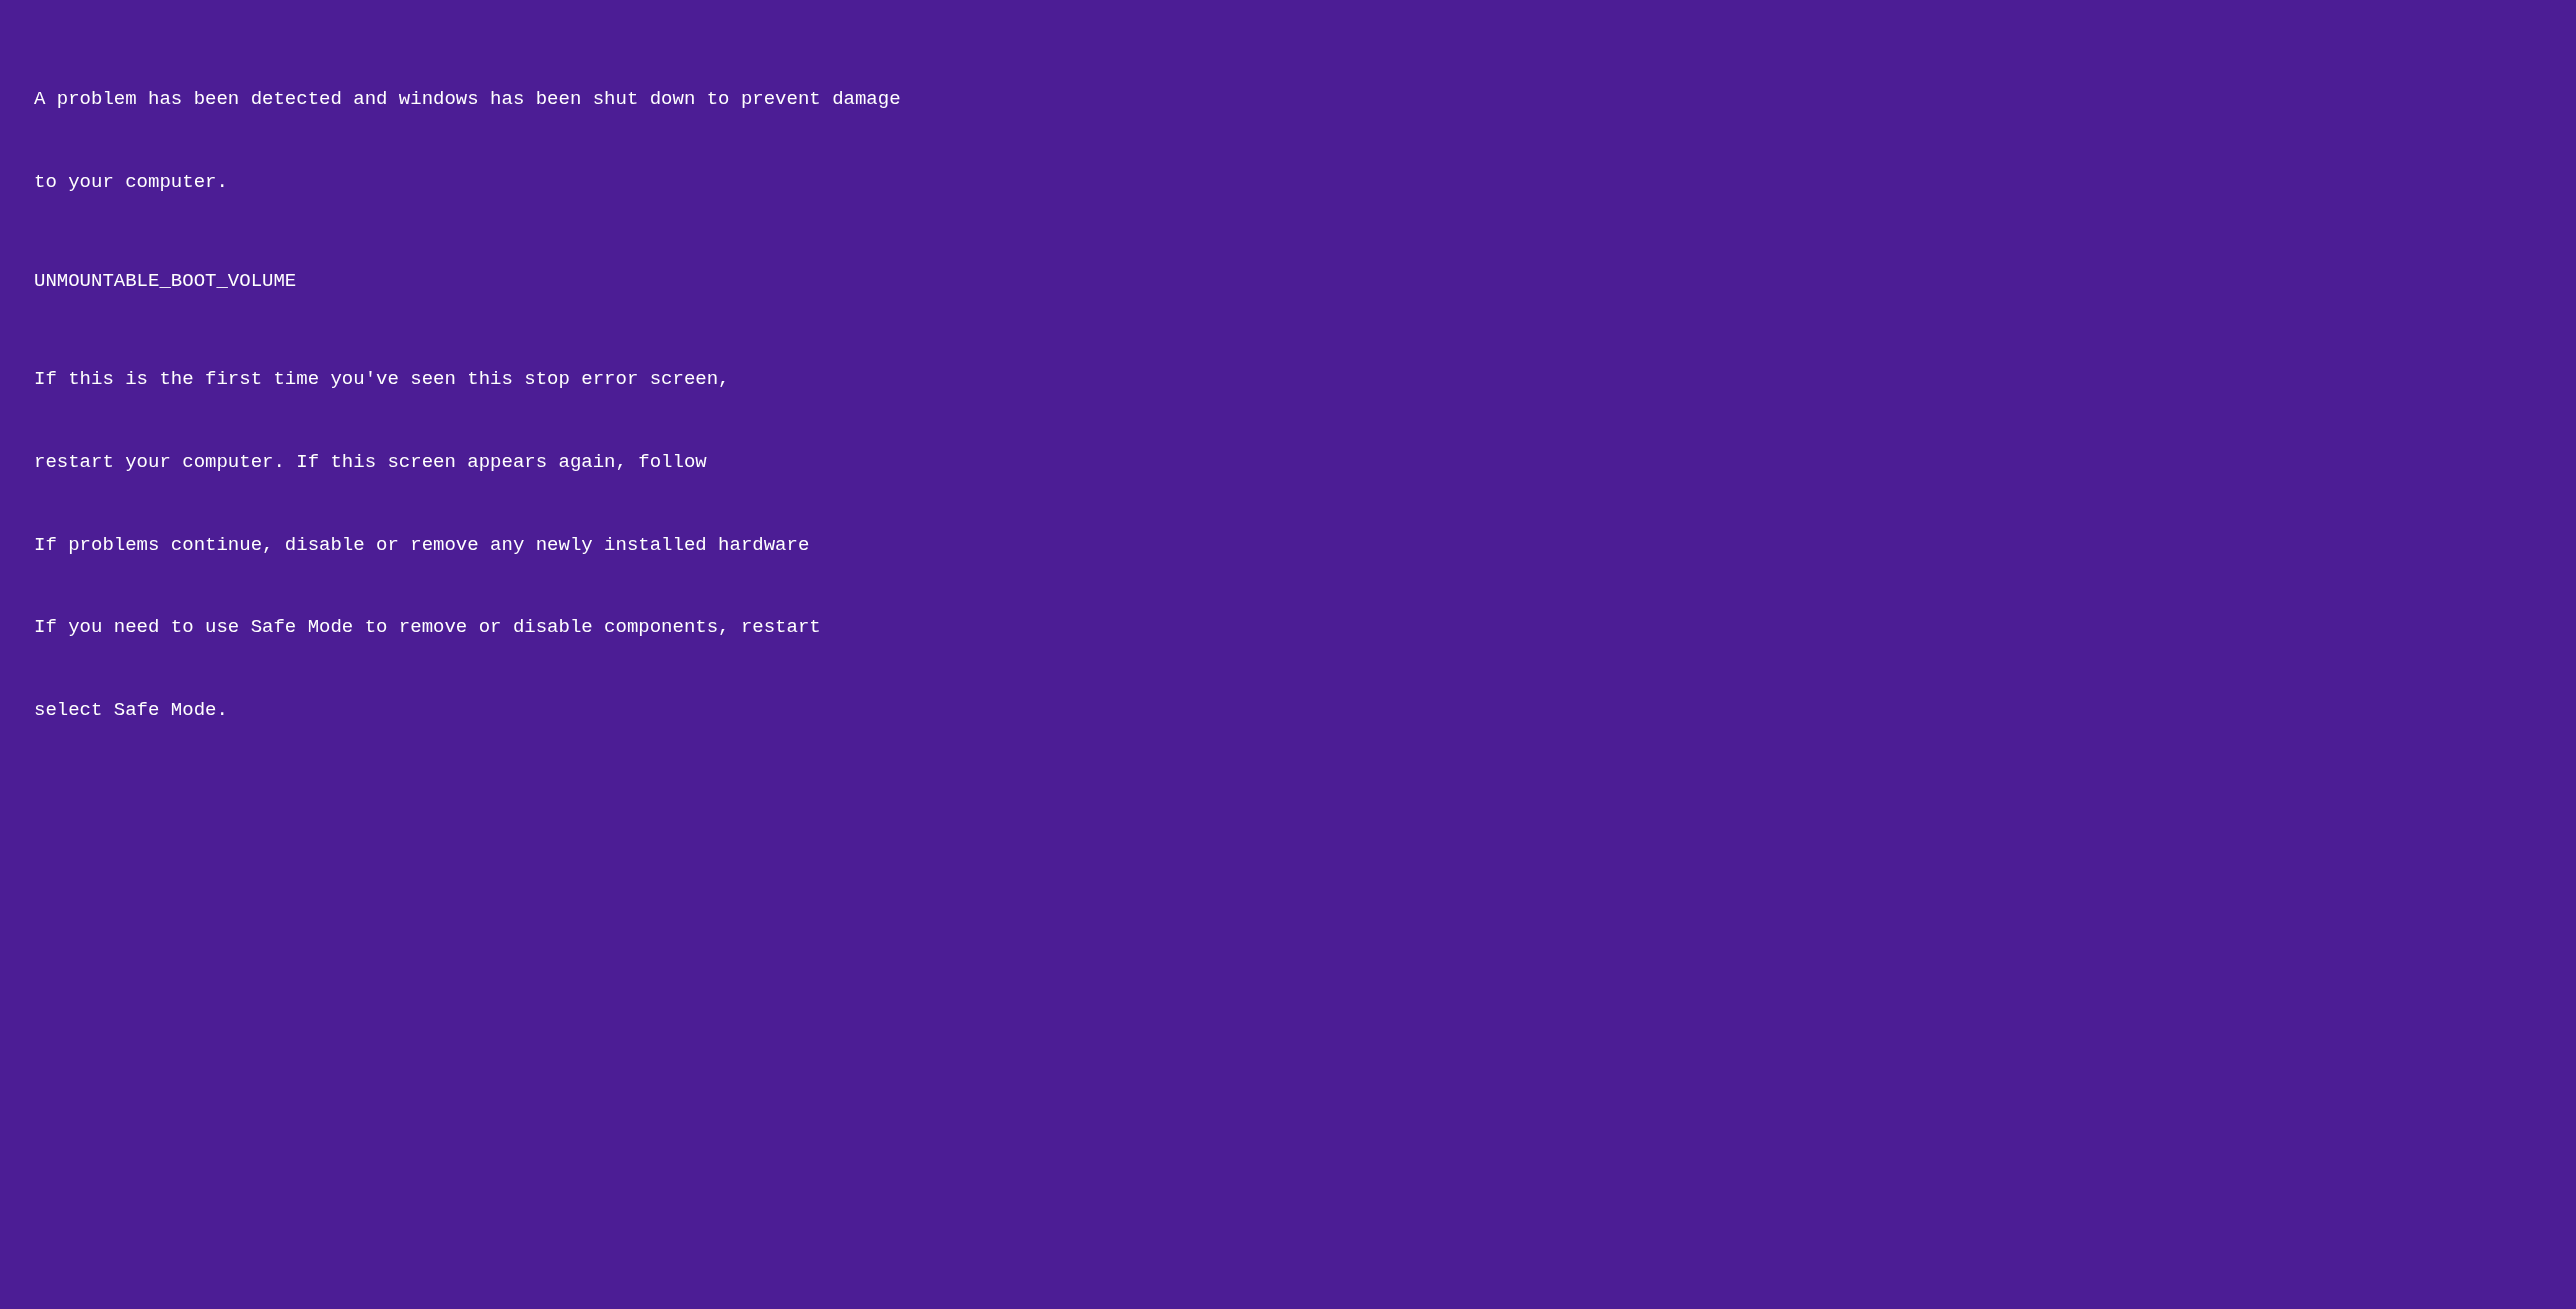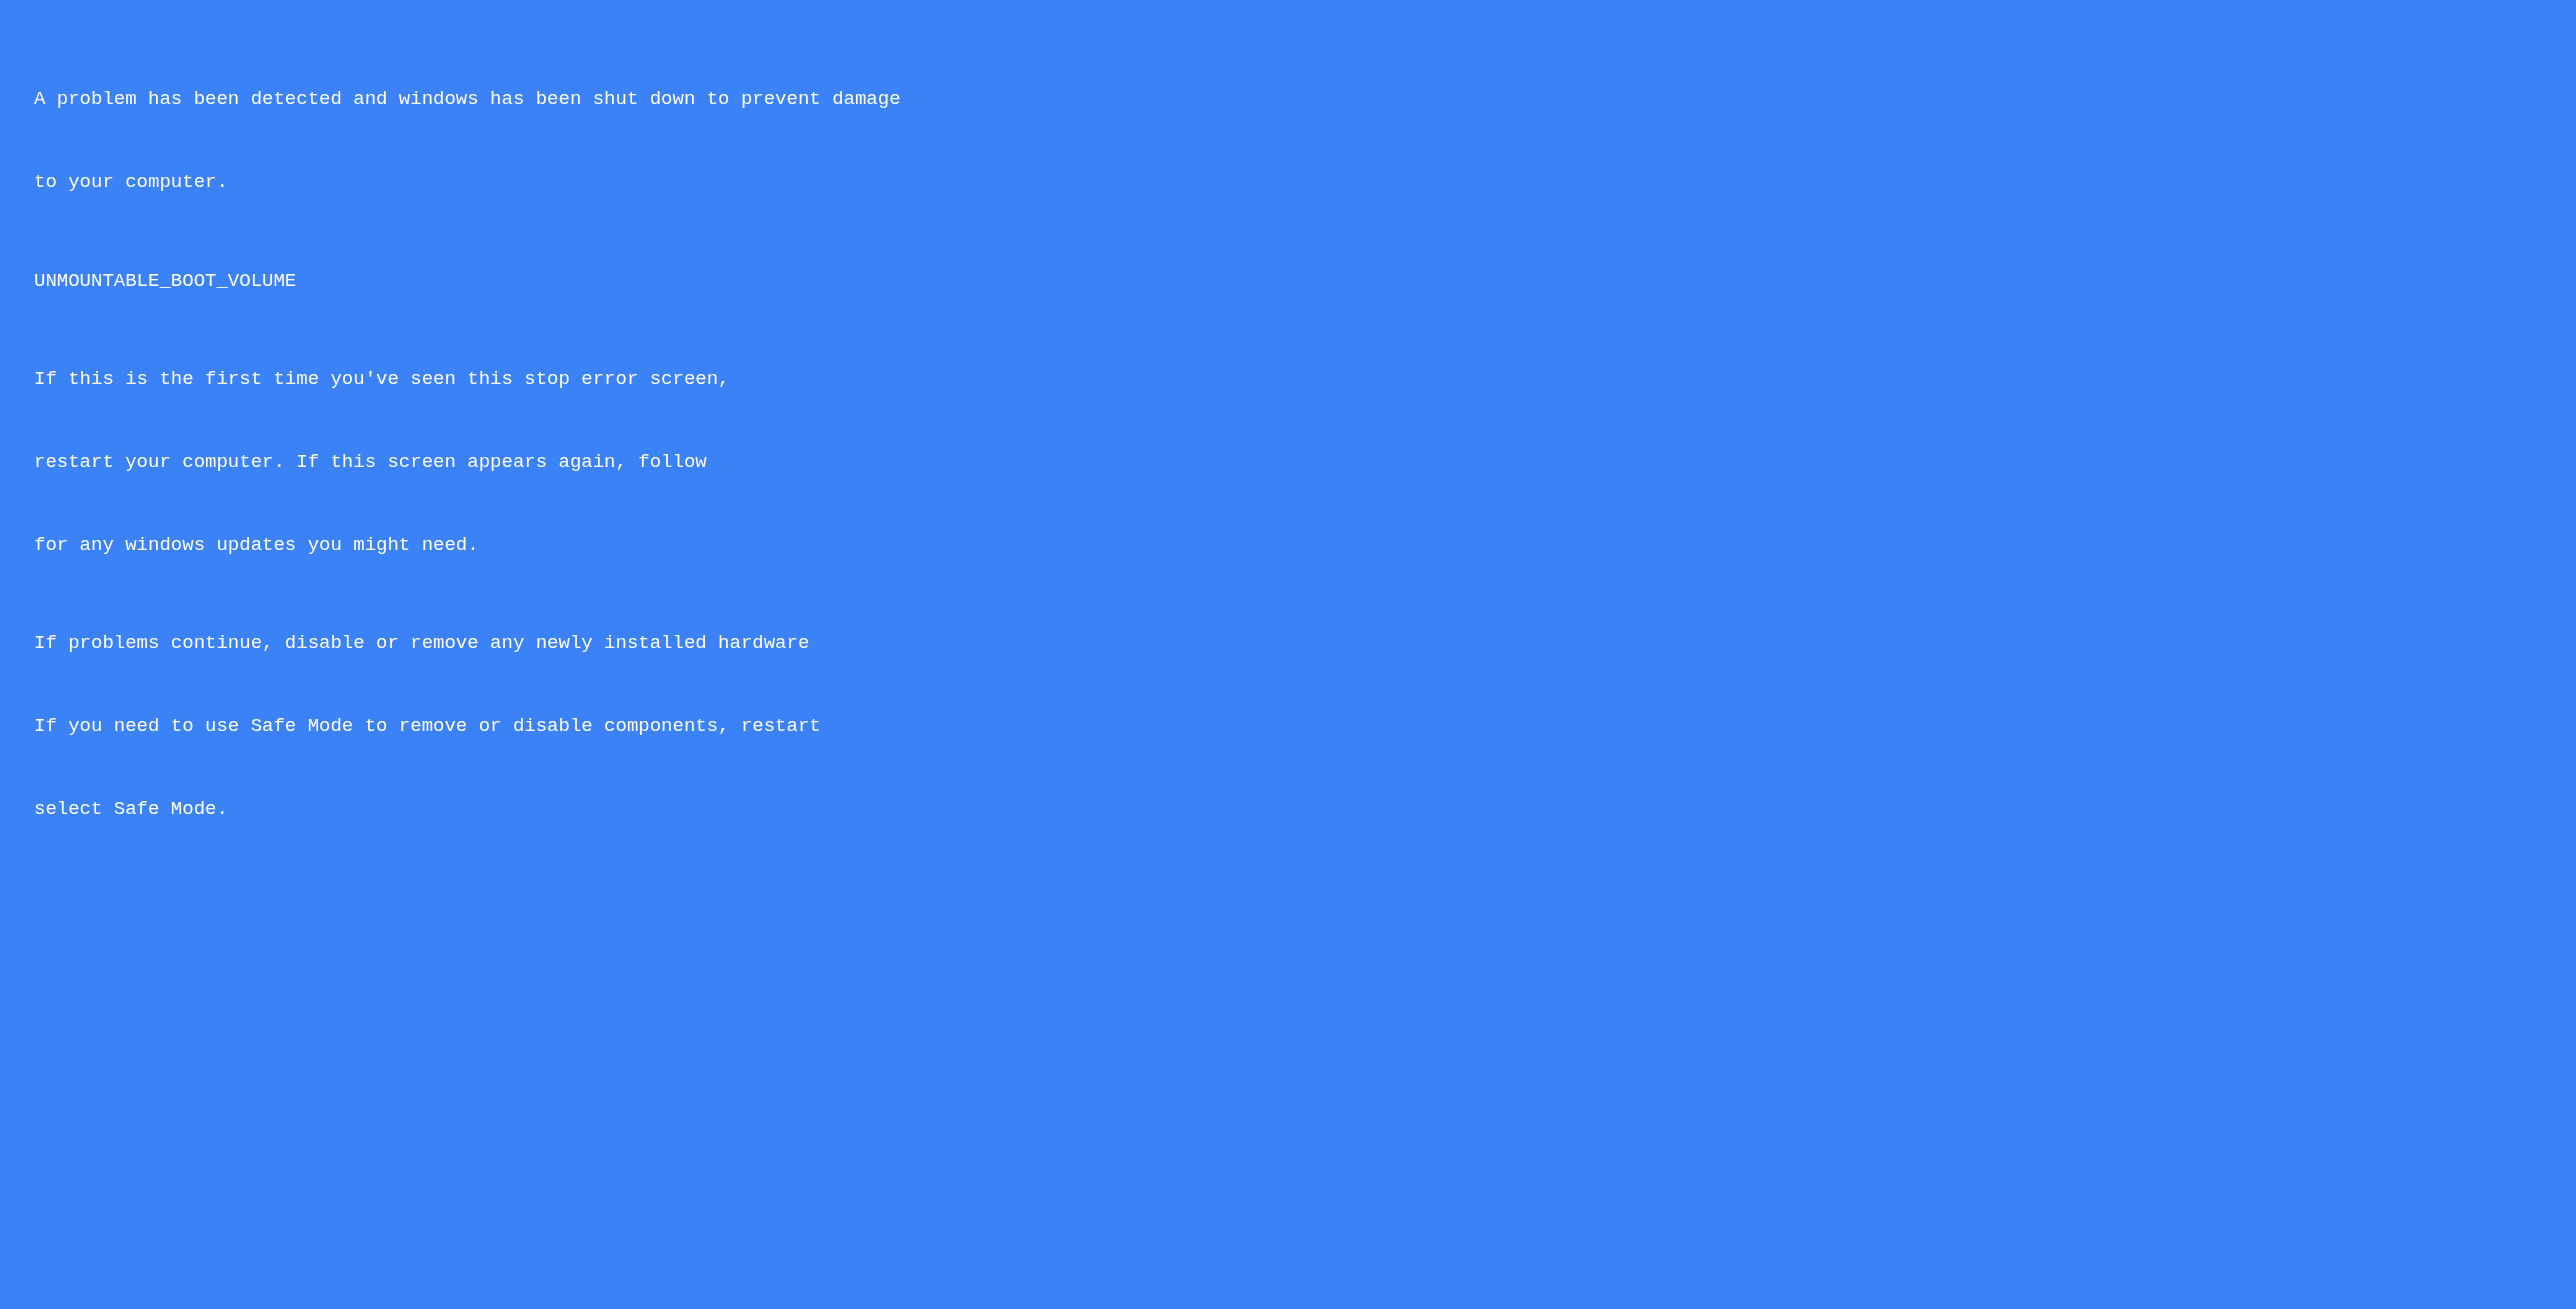--- a/index.html
+++ b/index.html
@@ -11,21 +11,21 @@
     html, body {
       width: 100%;
       height: 100%;
       background-color: #0000AA;
       overflow: hidden;
     }
 
     .bsod-screen {
       width: 100%;
       height: 100%;
-      background-color: #3b82f6;
+      background-color: #4c1d95;
       display: flex;
       align-items: flex-start;
       justify-content: flex-start;
       padding: 31px 34px 31px 34px;
     }
 
     .bsod-content {
       color: #FFFFFF;
       font-family: "Courier New", Courier, monospace;
       font-size: 19px;
@@ -46,21 +46,20 @@
 </head>
 <body>
 
 <div class="bsod-screen">
   <div class="bsod-content">
     <p class="no-margin">A problem has been detected and windows has been shut down to prevent damage</p>
     <p>to your computer.</p>
     <p>UNMOUNTABLE_BOOT_VOLUME</p>
     <p class="no-margin">If this is the first time you've seen this stop error screen,</p>
     <p class="no-margin">restart your computer. If this screen appears again, follow</p>
-    <p>for any windows updates you might need.</p>
     <p class="no-margin">If problems continue, disable or remove any newly installed hardware</p>
     <p class="no-margin">If you need to use Safe Mode to remove or disable components, restart</p>
     <p>select Safe Mode.</p>
     
     
     
   </div>
 </div>
 
 

